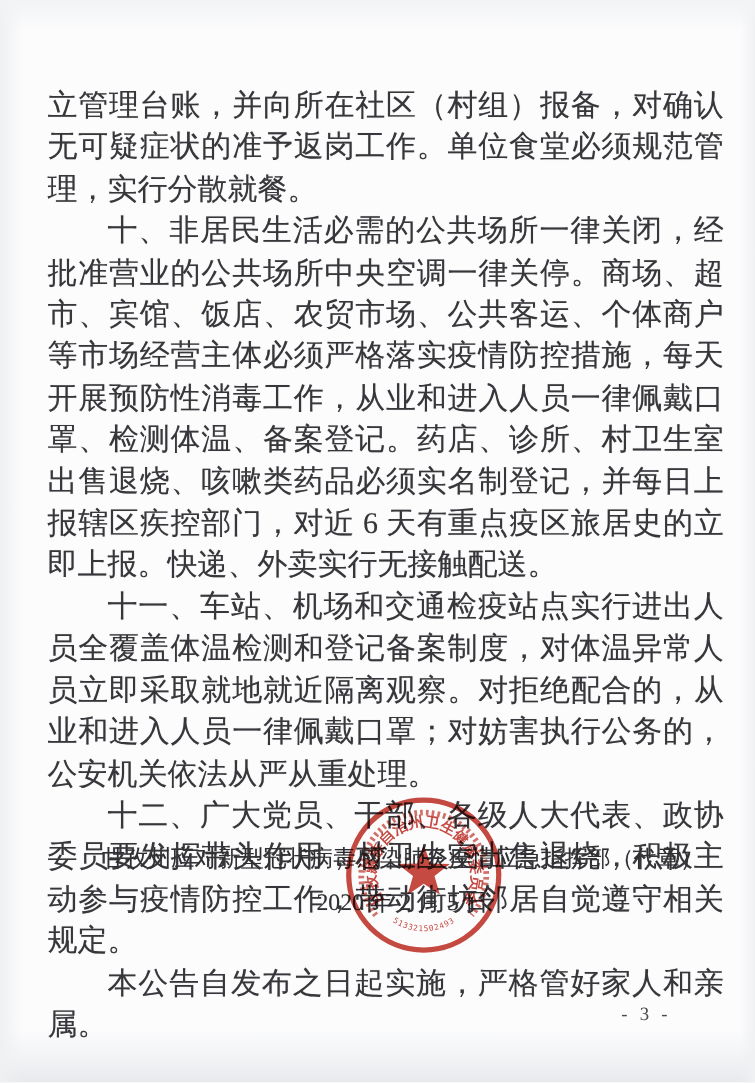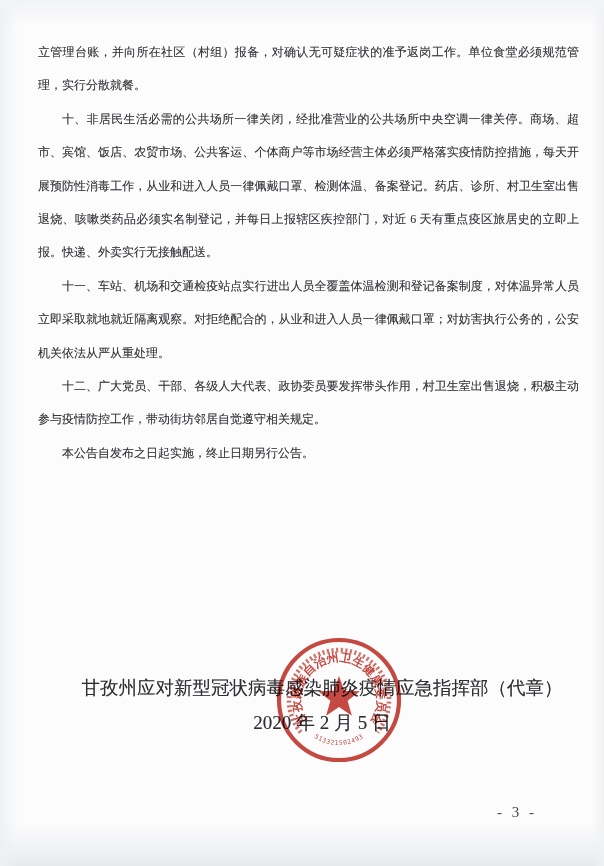--- a/index.html
+++ b/index.html
@@ -13,24 +13,24 @@
       linear-gradient(90deg, #eef0f2 0%, rgba(252,252,253,0) 3%),
       linear-gradient(270deg, #f0f1f3 0%, rgba(252,252,253,0) 2%),
       linear-gradient(0deg, #e7e9ec 0%, #f3f4f6 2.5%, rgba(252,252,253,0) 5%),
       #fcfcfd;
     font-family: "Liberation Serif", "DejaVu Serif", serif;
   }
 
   
   .doc-body {
     position: absolute;
-    top: 36px;
+    top: 69px;
     left: 38px;
     width: 541px;
-    font-size: 12px;
+    font-size: 24px;
     line-height: 33.4px;
     color: #37373b;
     text-align: justify;
     text-shadow: 0 0 0.6px rgba(70,70,75,0.45);
   }
   .para { margin: 0; }
   .para.indent { text-indent: 2em; }
 
   
   .signature {
@@ -81,21 +81,21 @@
 <body>
 
 <div class="scan">
 
   <div class="doc-body">
 
   <p class="para">立管理台账，并向所在社区（村组）报备，对确认无可疑症状的准予返岗工作。单位食堂必须规范管理，实行分散就餐。</p>
       <p class="para indent">十、非居民生活必需的公共场所一律关闭，经批准营业的公共场所中央空调一律关停。商场、超市、宾馆、饭店、农贸市场、公共客运、个体商户等市场经营主体必须严格落实疫情防控措施，每天开展预防性消毒工作，从业和进入人员一律佩戴口罩、检测体温、备案登记。药店、诊所、村卫生室出售退烧、咳嗽类药品必须实名制登记，并每日上报辖区疾控部门，对近 6 天有重点疫区旅居史的立即上报。快递、外卖实行无接触配送。</p>
       <p class="para indent">十一、车站、机场和交通检疫站点实行进出人员全覆盖体温检测和登记备案制度，对体温异常人员立即采取就地就近隔离观察。对拒绝配合的，从业和进入人员一律佩戴口罩；对妨害执行公务的，公安机关依法从严从重处理。</p>
       <p class="para indent">十二、广大党员、干部、各级人大代表、政协委员要发挥带头作用，村卫生室出售退烧，积极主动参与疫情防控工作，带动街坊邻居自觉遵守相关规定。</p>
-      <p class="para indent">本公告自发布之日起实施，终止日期另行公告。</p>
+      <p class="para indent">本公告自发布之日起实施，严格管好家人和亲属。</p>
     </div>
 
   <div class="signature">
     <div class="sig-issuer">甘孜州应对新型冠状病毒感染肺炎疫情应急指挥部（代章）</div>
     <div class="sig-date">2020 年 2 月 5 日</div>
   </div>
 
   <svg class="seal" viewBox="0 0 136 136">
     <defs>
       <path id="arc-cn" d="M 36.5 90.1 A 38.5 38.5 0 1 1 99.5 90.1"></path>

